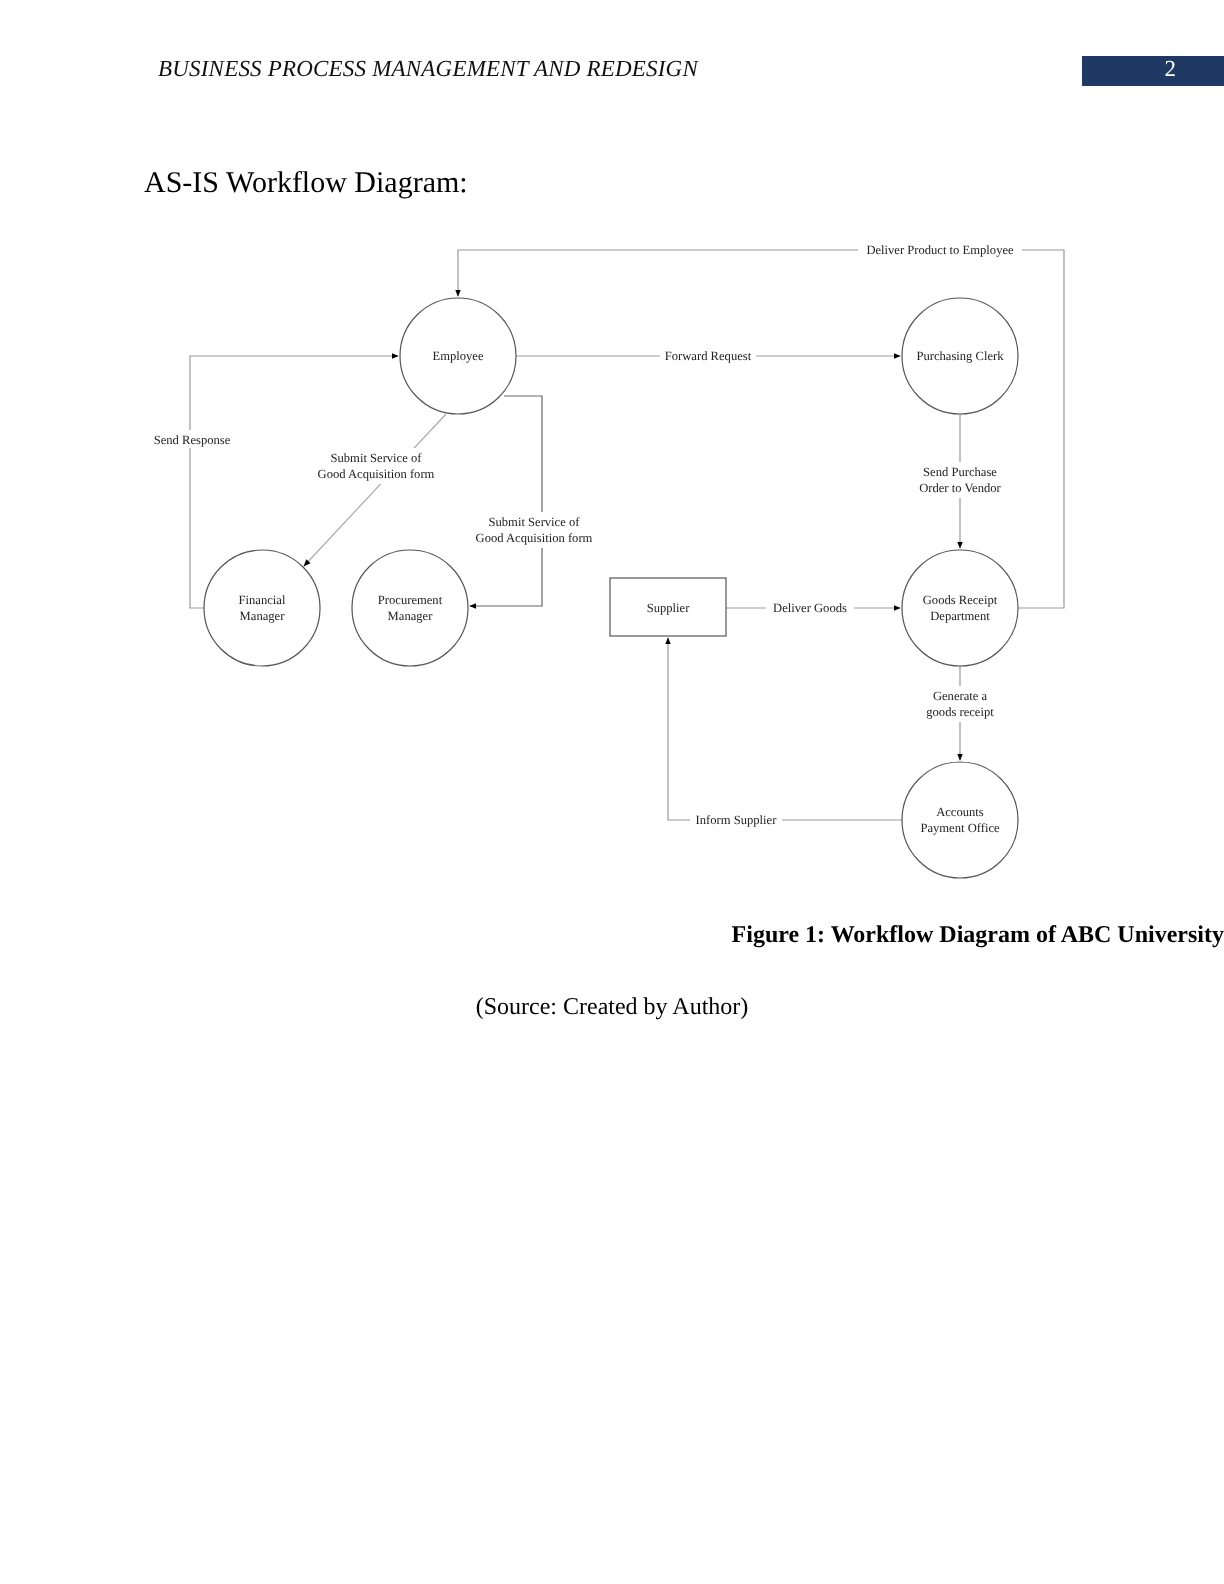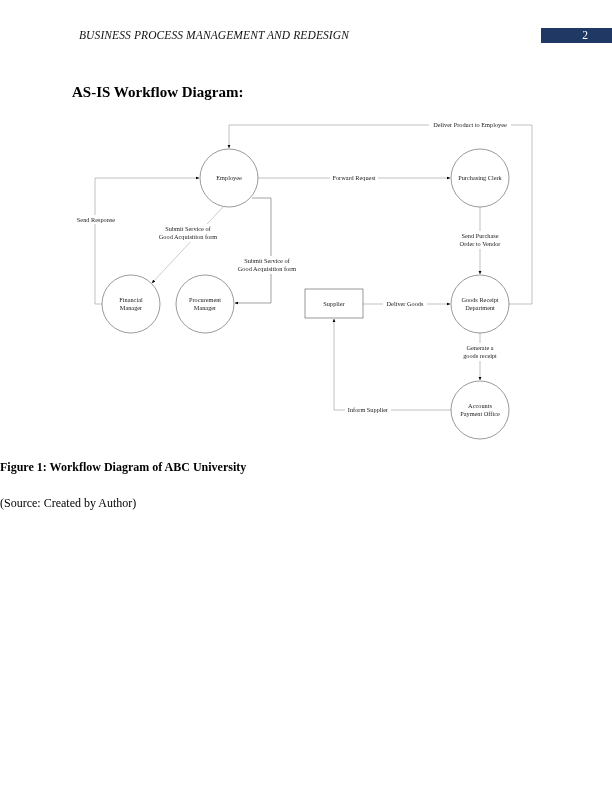--- a/index.html
+++ b/index.html
@@ -8,28 +8,28 @@
       font-family: "Liberation Serif", serif; color: #000;
     }
     .header-title {
       position: absolute; left: 79px; top: 29px; font-size: 11.5px; letter-spacing: 0.1px; color: #111; font-style: italic;
     }
     .page-num {
       position: absolute; left: 541px; top: 28px; width: 71px; height: 15px; background: #1f3864;
       color: #fff; font-size: 11.5px; line-height: 15px; text-align: right; box-sizing: border-box; padding-right: 24px;
     }
     .section-heading {
-      position: absolute; left: 72px; top: 84px; font-size: 15px; font-weight: bold;
+      position: absolute; left: 72px; top: 84px; font-size: 15px; font-weight: normal;
     }
     .diagram { position: absolute; left: 0; top: 0; }
     .caption {
-      position: absolute; left: 0; width: 612px; text-align: left; top: 460px; font-size: 12px; font-weight: bold;
+      position: absolute; left: 0; width: 612px; text-align: right; top: 460px; font-size: 12px; font-weight: bold;
     }
     .source {
-      position: absolute; left: 0; width: 612px; top: 496px; font-size: 12px;
+      position: absolute; left: 0; width: 612px; text-align: center; top: 496px; font-size: 12px;
     }
     svg text { font-family: "Liberation Serif", serif; font-size: 6.3px; fill: #222; }
   </style>
 </head>
 <body>
 
 <div class="header-title">BUSINESS PROCESS MANAGEMENT AND REDESIGN</div>
 <div class="page-num">2</div>
 <div class="section-heading">AS-IS Workflow Diagram:</div>
 

